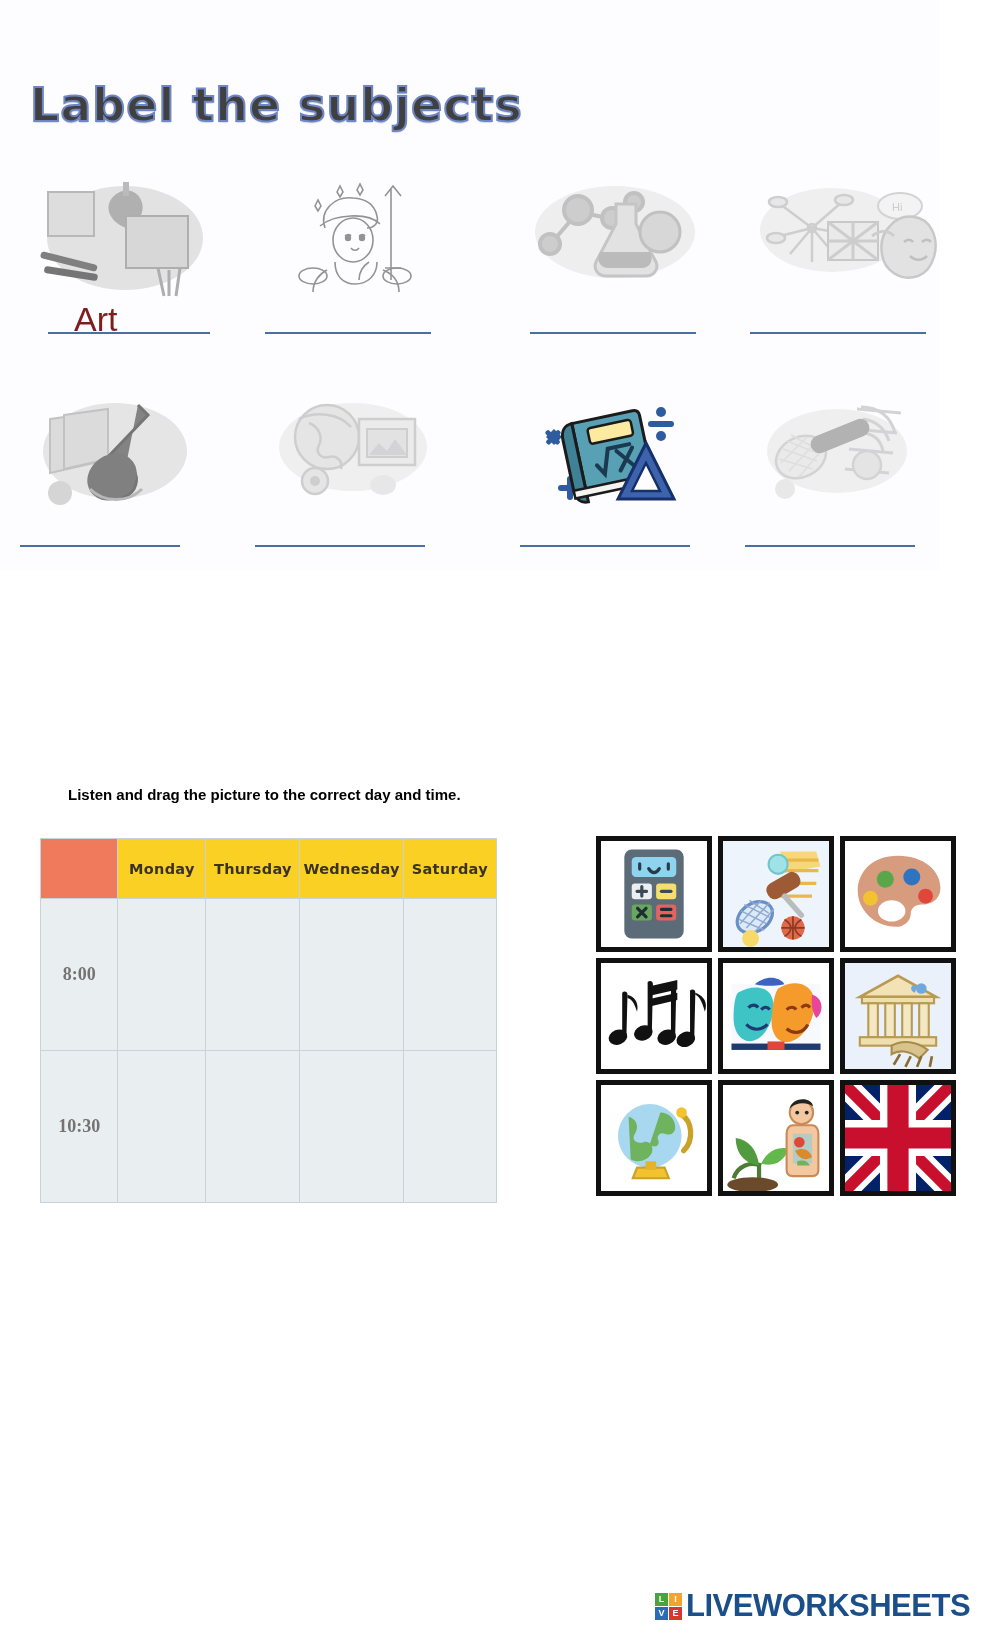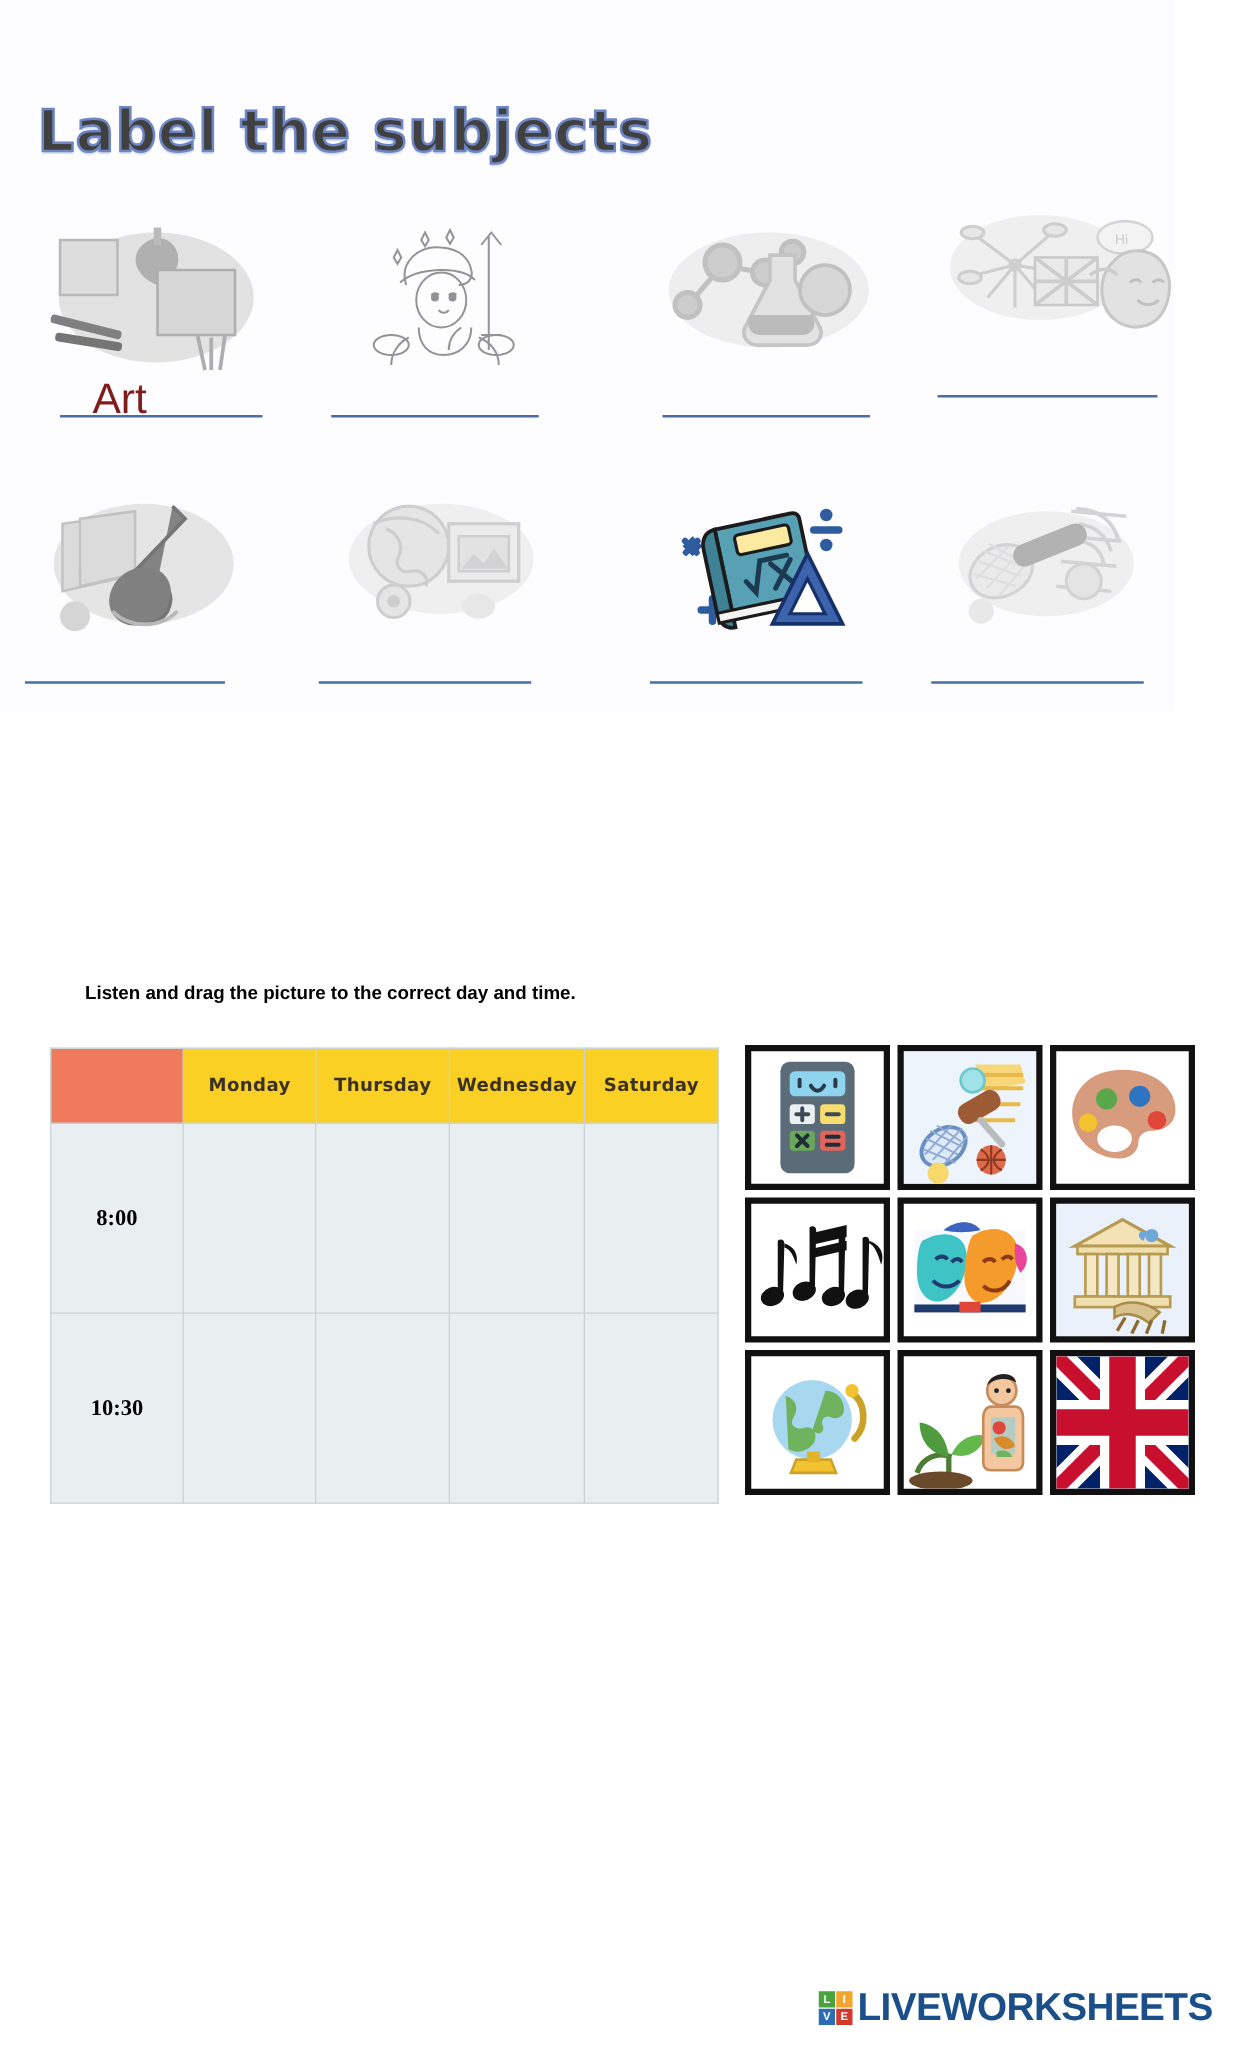--- a/index.html
+++ b/index.html
@@ -39,39 +39,39 @@
   .gs-dark{filter:grayscale(1) opacity(.70);}
 
   
   #instruction{
     position:absolute;left:68px;top:786px;
     font-size:15px;font-weight:bold;color:#000;
     font-family:"Liberation Sans", sans-serif;
   }
   #schedule{
     position:absolute;left:40px;top:838px;
-    width:535px;height:365px;
+    width:457px;height:365px;
     border-collapse:collapse;
     background:#e9eef1;
   }
   #schedule td,#schedule th{
     border:1px solid #c8d2d8;
     padding:0;
   }
   .corner-cell{background:#ef7b5c;width:110px;height:42px;}
   .day-head{
     background:#fbd024;height:42px;width:108px;
     font-family:"DejaVu Sans", sans-serif;
     font-size:14.5px;font-weight:bold;color:#3b3225;
     text-align:center;letter-spacing:.3px;
   }
   .time-cell{
     background:#e9eef1;width:110px;height:107px;
     font-family:"Liberation Serif", serif;
-    font-size:18px;font-weight:bold;color:#000000;
+    font-size:18px;font-weight:bold;color:#737373;
     text-align:center;
   }
   .drop-cell{background:#e9eef1;width:108px;height:107px;}
 
   
   #card-grid{
     position:absolute;left:596px;top:836px;
     display:grid;grid-template-columns:repeat(3,116px);
     grid-template-rows:repeat(3,116px);
     gap:6px;
@@ -165,21 +165,21 @@
           <circle cx="114" cy="32" r="9"></circle>
       </g>
       <path d="M96 34h20v20l20 38c3 7-2 14-10 14h-40c-8 0-13-7-10-14l20-38z" fill="#bdbdbd" stroke="#777" stroke-width="3"></path>
       <path d="M80 82h50c4 8 0 16-8 16h-34c-8 0-12-8-8-16z" fill="#5f5f5f"></path>
       <circle cx="140" cy="62" r="20" fill="#a2a2a2" stroke="#6e6e6e" stroke-width="3"></circle>
     </svg>
     <div class="answer-line" style="left:10px;top:162px;width:166px;"></div>
     <div class="answer-word" style="left:30px;top:130px;"></div>
   </div>
 
-  <div class="subject-cell" style="left:740px;top:154px;width:220px;height:190px;text-align:center;">
+  <div class="subject-cell" style="left:740px;top:170px;width:220px;height:190px;text-align:center;">
     <svg class="pic gs" viewBox="0 0 220 130" style="width:220px;">
       <ellipse cx="92" cy="60" rx="72" ry="42" fill="#dcdcdc"></ellipse>
       <g stroke="#8c8c8c" stroke-width="2.5" fill="#c9c9c9">
         <circle cx="72" cy="58" r="4"></circle>
         <path d="M72 58L40 34M72 58l30-26M72 58l34 6M72 58l-32 8M72 58v34M72 58l22 26M72 58L50 84"></path>
         <ellipse cx="38" cy="32" rx="9" ry="5"></ellipse>
           <ellipse cx="104" cy="30" rx="9" ry="5"></ellipse>
         <ellipse cx="108" cy="64" rx="9" ry="5"></ellipse>
           <ellipse cx="36" cy="68" rx="9" ry="5"></ellipse>
       </g>

